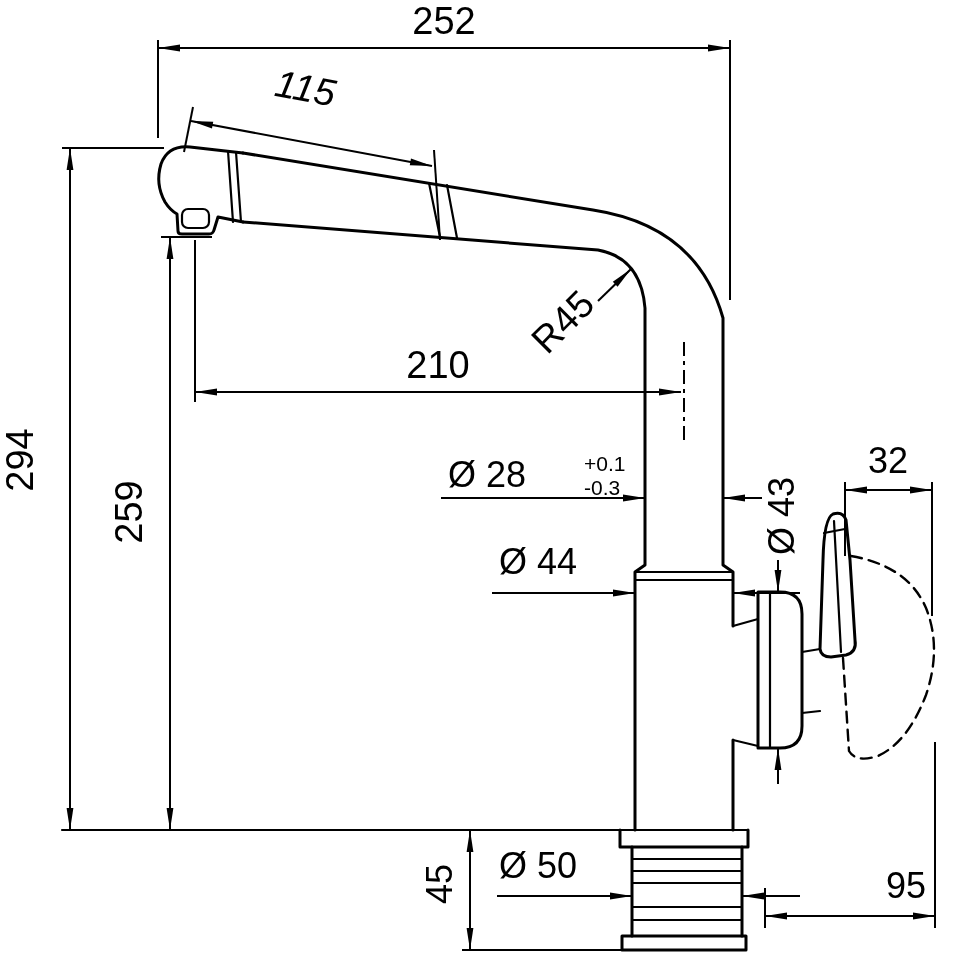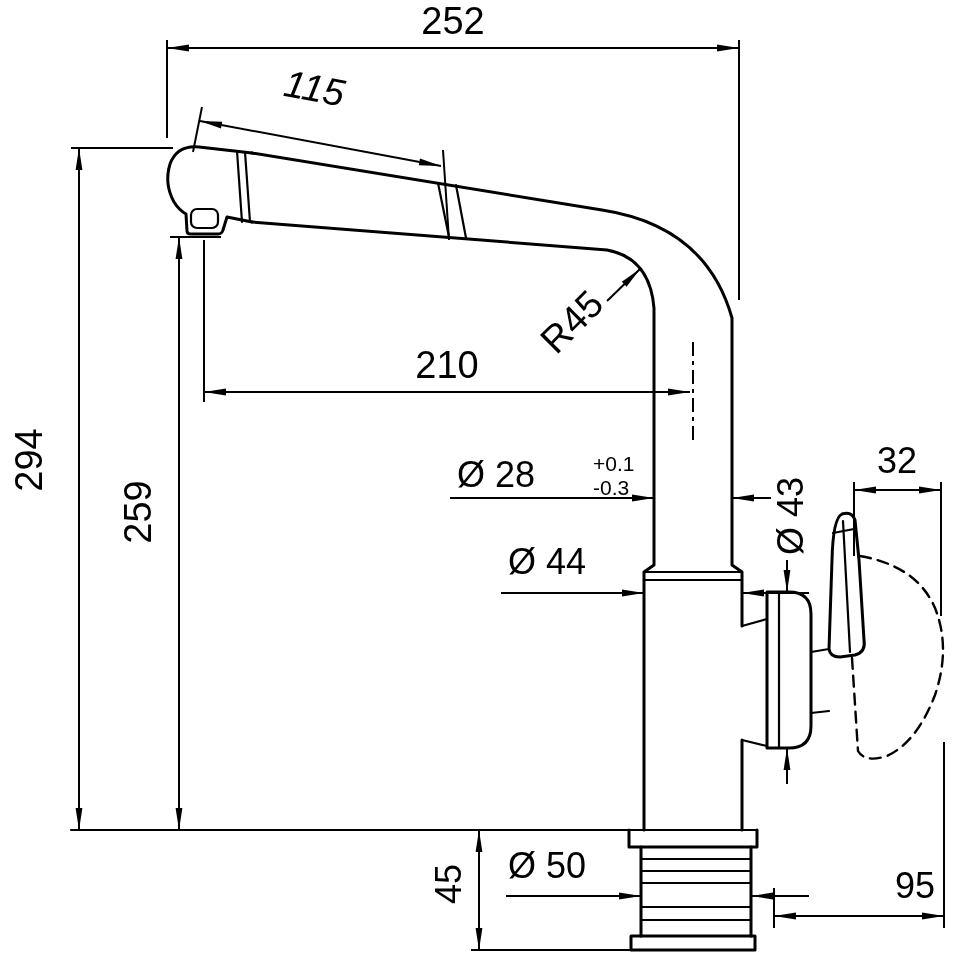--- a/index.html
+++ b/index.html
@@ -8,21 +8,20 @@
     background: #ffffff;
     width: 970px;
     height: 970px;
     overflow: hidden;
     font-family: "Liberation Sans", sans-serif;
   }
   .canvas-wrap {
     width: 860px;
     height: 970px;
     background: #ffffff;
-    padding-left: 9px;
   }
   svg { display: block; }
   .obj { stroke: #000000; stroke-width: 3; fill: none; stroke-linecap: round; stroke-linejoin: round; }
   .obj-thin { stroke: #000000; stroke-width: 2.2; fill: none; stroke-linecap: round; }
   .dim { stroke: #000000; stroke-width: 2; fill: none; stroke-linecap: butt; }
   .ext { stroke: #000000; stroke-width: 2; fill: none; stroke-linecap: butt; }
   .cline { stroke: #000000; stroke-width: 2; fill: none; stroke-dasharray: 14 5 4 5; }
   .dashed { stroke: #000000; stroke-width: 2.4; fill: none; stroke-dasharray: 11 7; stroke-linecap: round; }
   .dim-text {
     font-family: "Liberation Sans", sans-serif;

